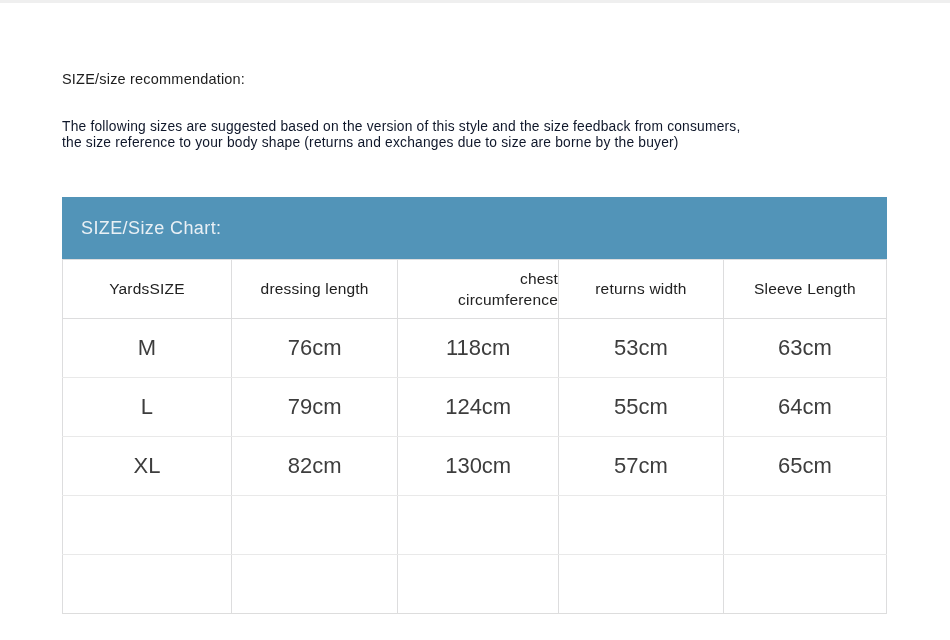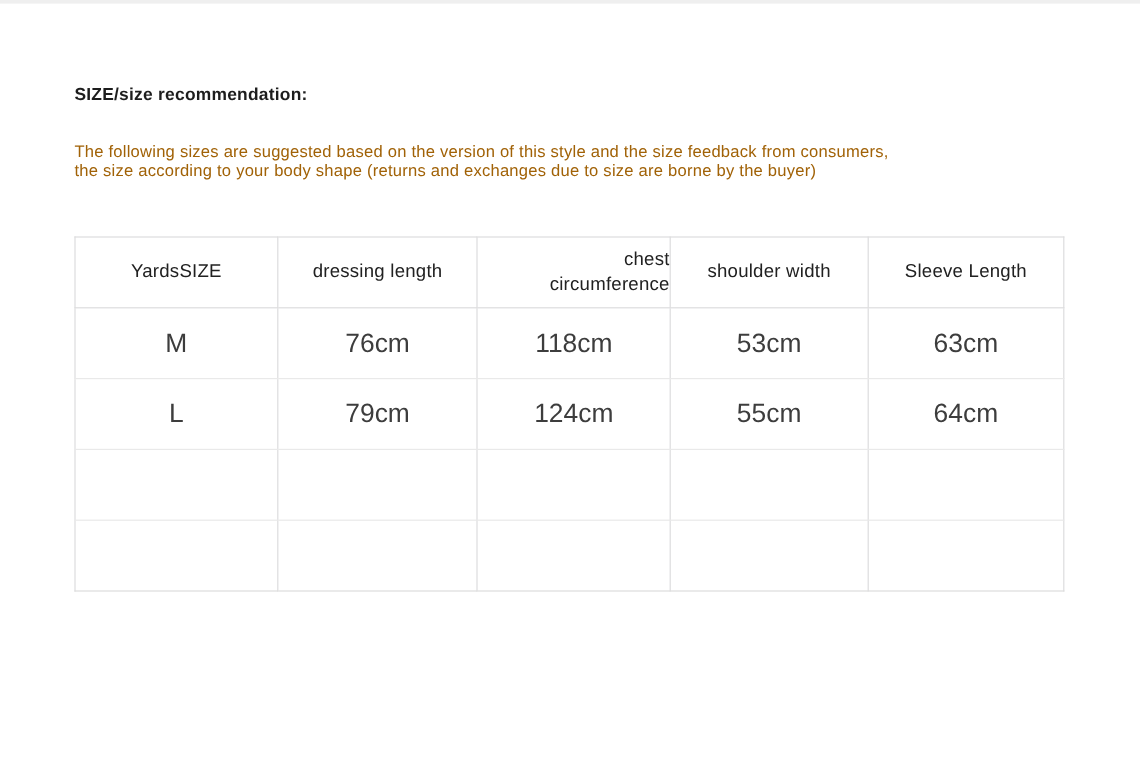--- a/index.html
+++ b/index.html
@@ -18,31 +18,31 @@
   .top-strip {
     position: absolute;
     left: 0; top: 0;
     width: 950px; height: 3px;
     background: #efefef;
   }
   .heading {
     position: absolute;
     left: 62px; top: 71px;
     font-size: 14.5px;
-    font-weight: 700;
+    font-weight: 400;
     color: #1d1d1d;
     letter-spacing: 0.2px;
   }
   .intro {
     position: absolute;
     left: 62px; top: 119px;
     width: 840px;
     font-size: 13.8px;
     line-height: 16.2px;
-    color: #a16207;
+    color: #0f172a;
     letter-spacing: 0.2px;
   }
   .table-wrap {
     position: absolute;
     left: 62px; top: 197px;
     width: 825px;
   }
   .chart-title-bar {
     height: 62px;
     background: #5294b8;
@@ -89,57 +89,67 @@
 </head>
 <body>
 
 <div class="page">
   <div class="top-strip"></div>
 
   <div class="heading">SIZE/size recommendation:</div>
 
   <div class="intro">
     <div class="intro-line">The following sizes are suggested based on the version of this style and the size feedback from consumers,</div>
-    <div class="intro-line">the size according to your body shape (returns and exchanges due to size are borne by the buyer)</div>
+    <div class="intro-line">the size reference to your body shape (returns and exchanges due to size are borne by the buyer)</div>
   </div>
 
   <div class="table-wrap">
+    <div class="chart-title-bar">
+      <span>SIZE/Size Chart:</span>
+    </div>
 
     <table class="size-table">
       <colgroup>
         <col style="width:20.5%">
         <col style="width:20.2%">
         <col style="width:19.5%">
         <col style="width:20.0%">
         <col style="width:19.8%">
       </colgroup>
       <thead>
         <tr>
           <th>YardsSIZE</th>
           <th>dressing length</th>
           <th class="th-chest">chest
 circumference</th>
-          <th>shoulder width</th>
+          <th>returns width</th>
           <th>Sleeve Length</th>
         </tr>
       </thead>
       <tbody>
         <tr>
           <td>M</td>
           <td>76cm</td>
           <td>118cm</td>
           <td>53cm</td>
           <td>63cm</td>
         </tr>
         <tr>
           <td>L</td>
           <td>79cm</td>
           <td>124cm</td>
           <td>55cm</td>
           <td>64cm</td>
+        </tr>
+        <tr>
+          <td>XL</td>
+          <td>82cm</td>
+          <td>130cm</td>
+          <td>57cm</td>
+          <td>65cm</td>
         </tr>
         <tr>
           <td></td>
           <td></td>
           <td></td>
           <td></td>
           <td></td>
         </tr>
         <tr>
           <td></td>

